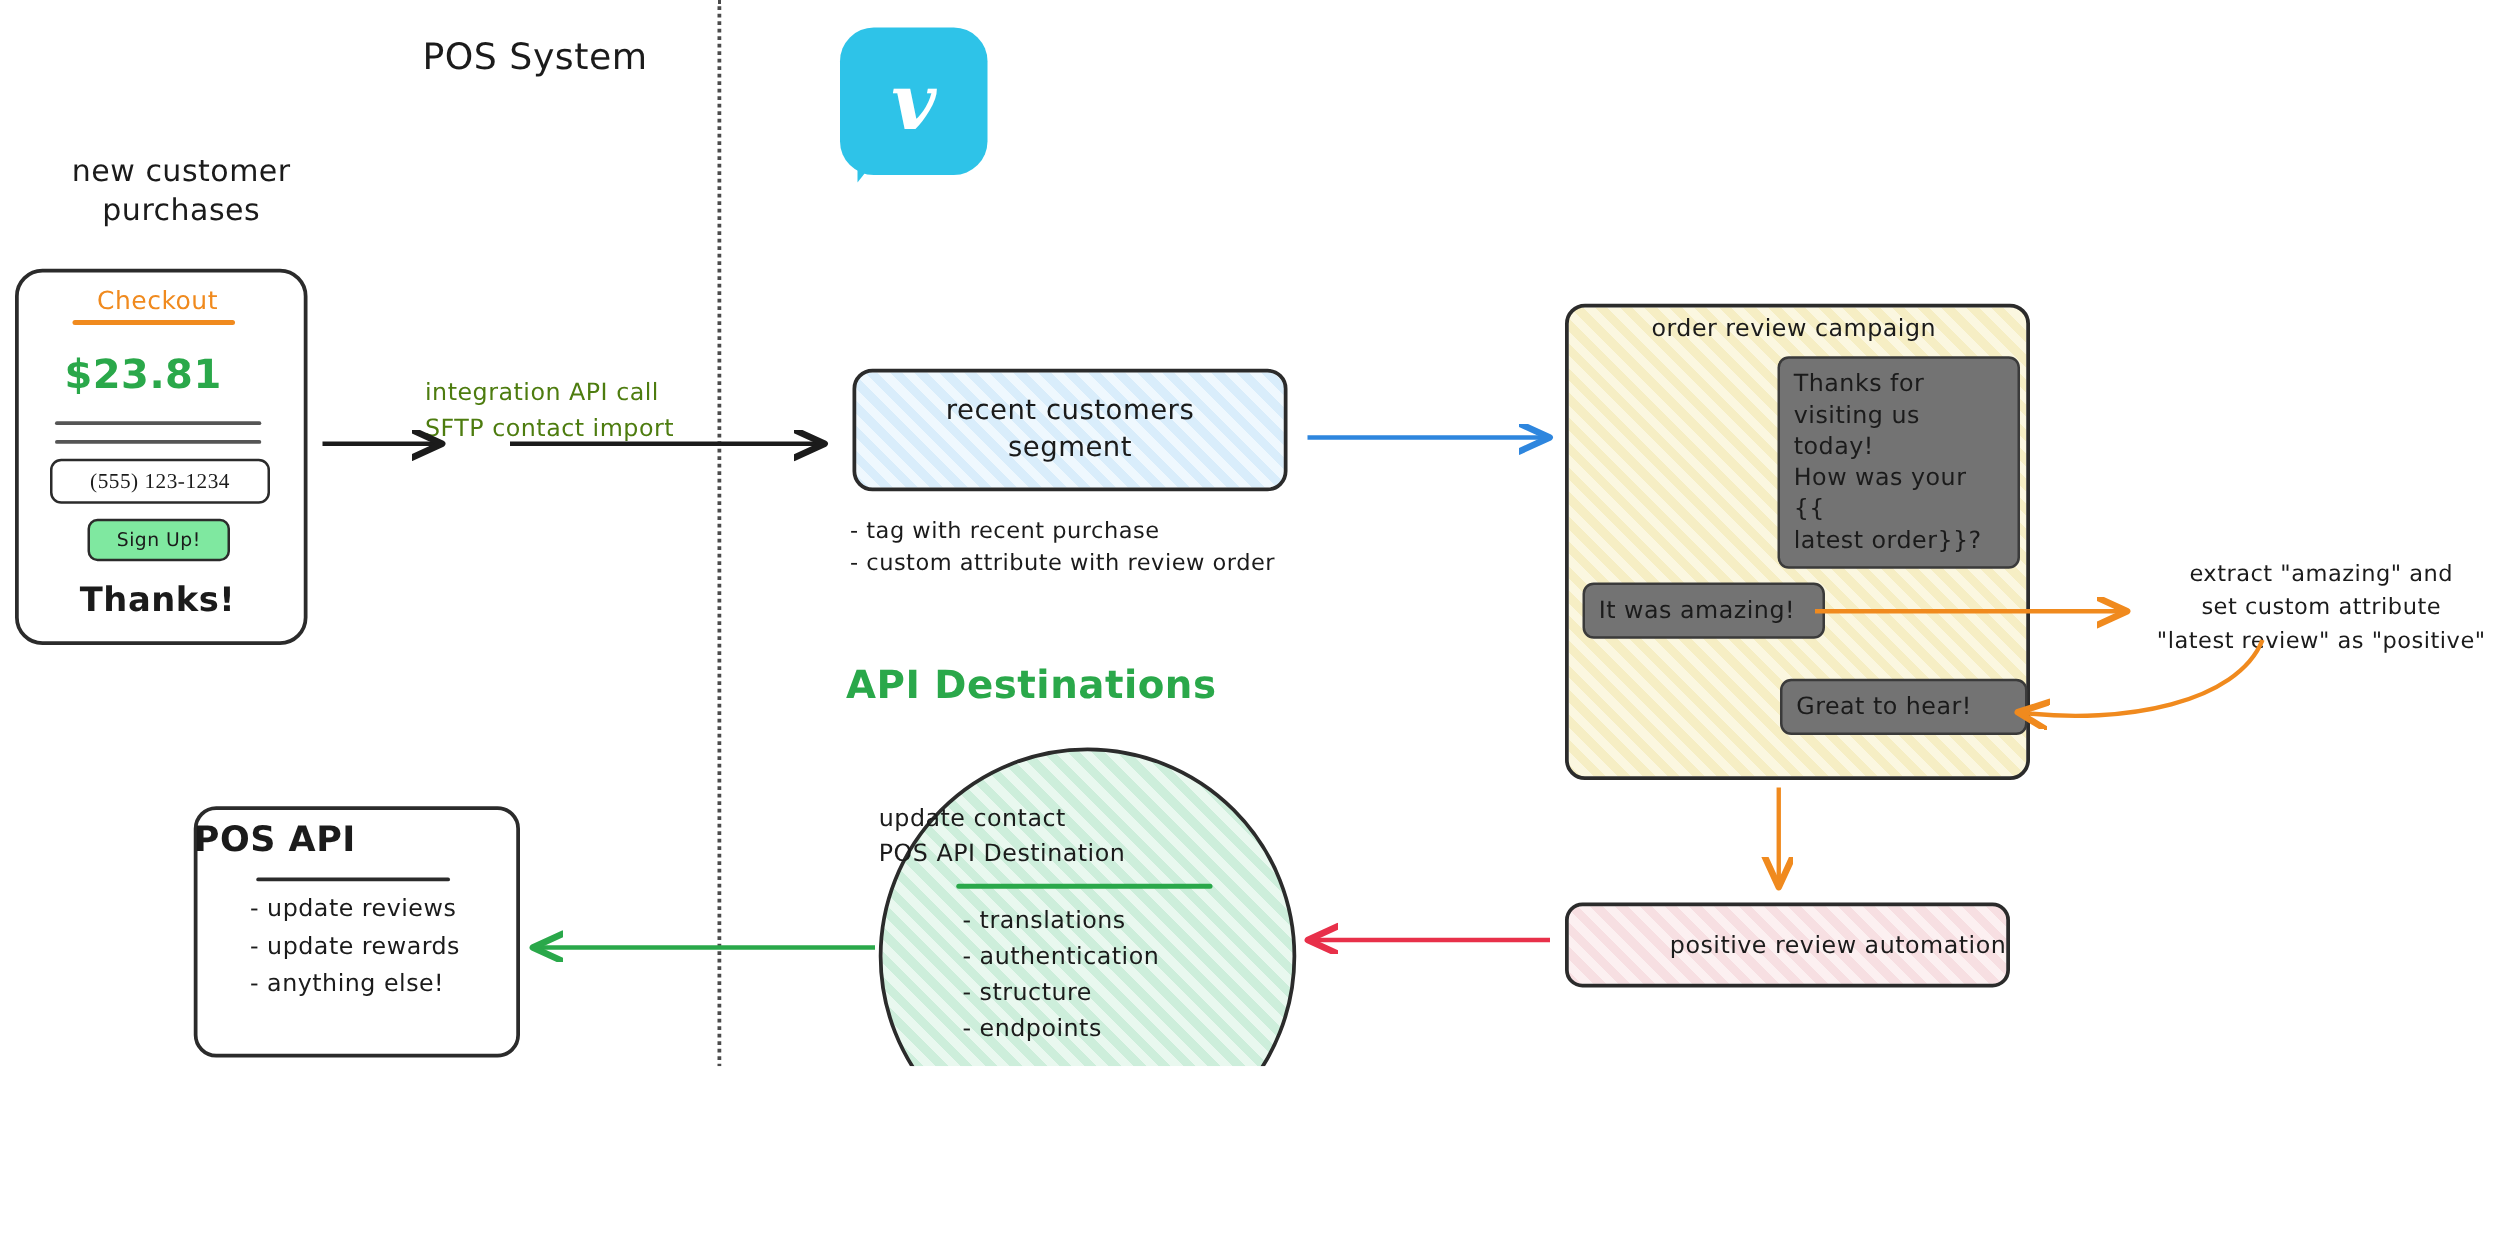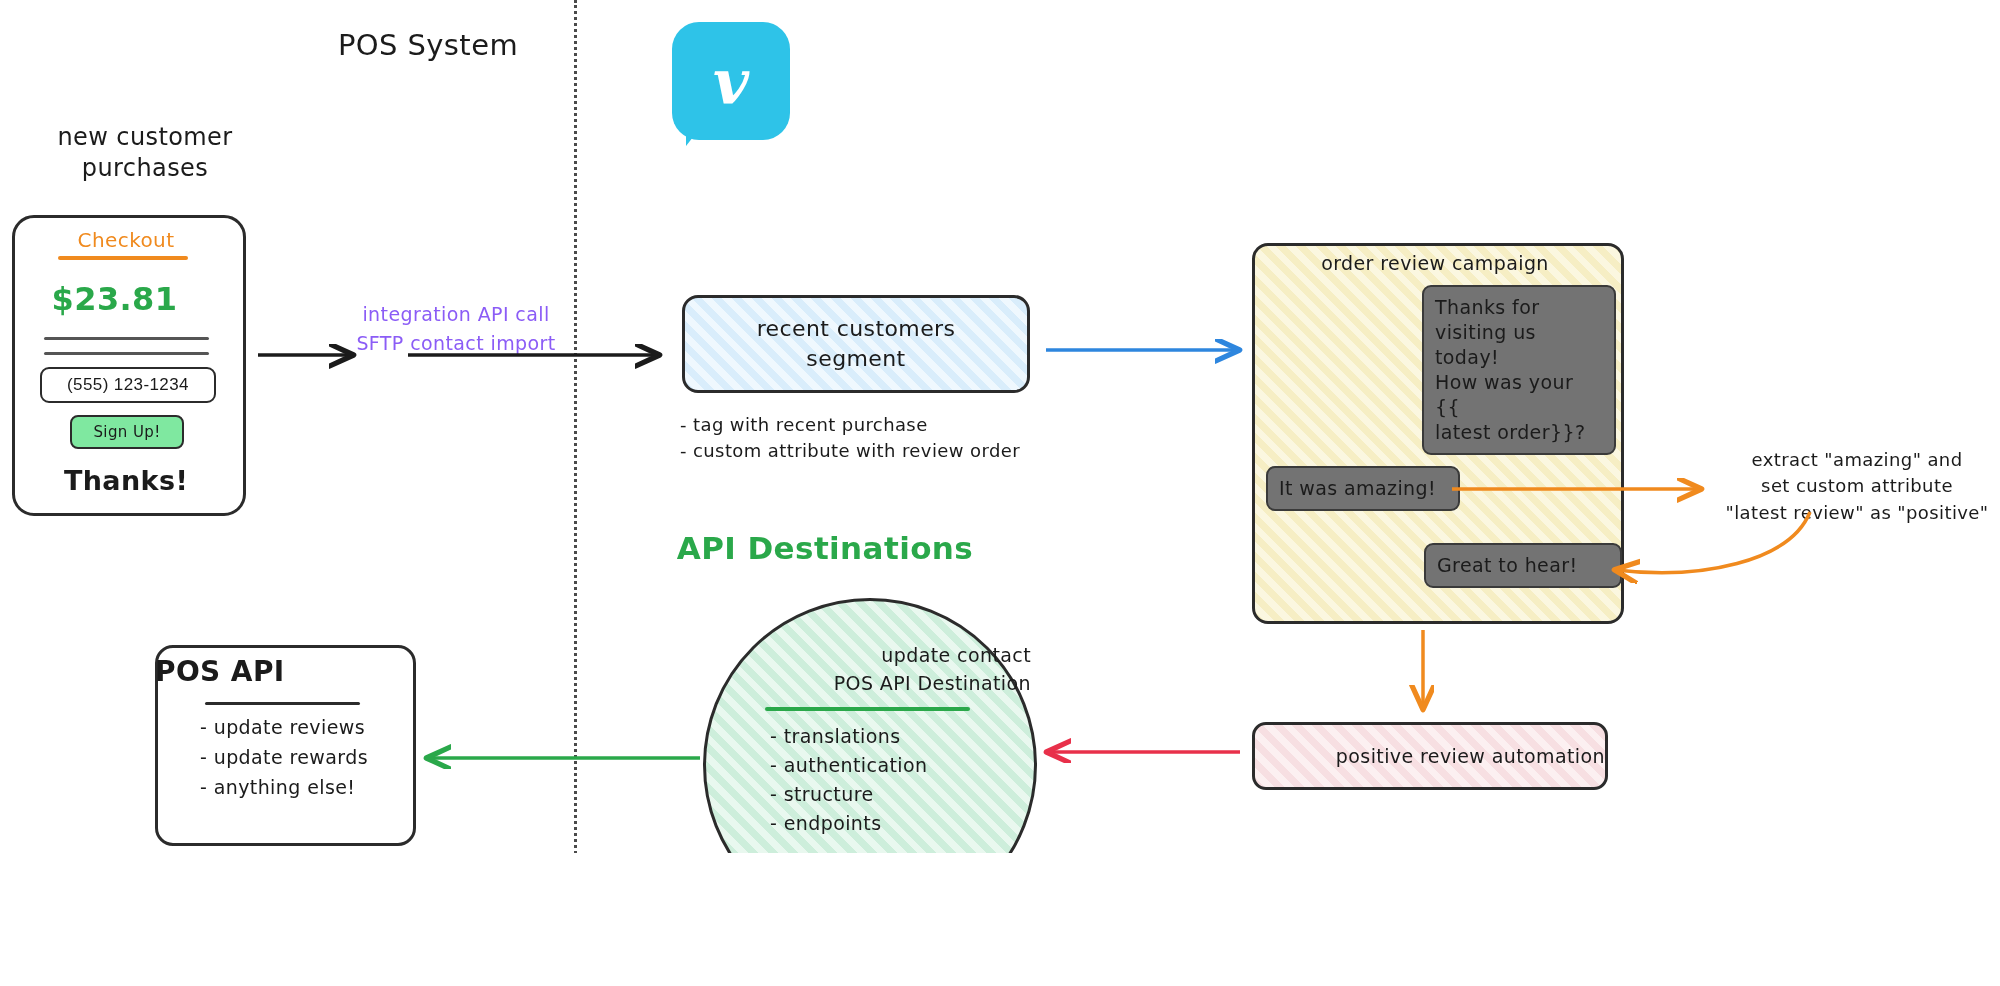--- a/index.html
+++ b/index.html
@@ -110,21 +110,21 @@
   }
   #phone-input {
     left: 40px; top: 367px;
     width: 172px; height: 32px;
     border: 2px solid #2b2b2b;
     border-radius: 9px;
     background: #fff;
     display: flex; align-items: center; justify-content: center;
     font-size: 17px;
     color: #1b1b1b;
-    font-family: Liberation Sans, sans-serif;
+    font-family: Liberation Serif, serif;
   }
   #signup-btn {
     left: 70px; top: 415px;
     width: 110px; height: 30px;
     background: #7fe8a0;
     border: 2px solid #2b2b2b;
     border-radius: 8px;
     display: flex; align-items: center; justify-content: center;
     font-size: 15px;
     color: #1b1b1b;
@@ -132,25 +132,24 @@
   #thanks {
     left: 12px; top: 465px; width: 228px;
     text-align: center;
     font-size: 27px;
     font-weight: 700;
     color: #1b1b1b;
   }
 
   
   #integration-text {
-    left: 356px; top: 300px; width: 200px;
-    text-align: center;
+    left: 340px; top: 300px; width: 200px;
     font-size: 19px;
     line-height: 1.5;
-    color: #8b5cf6;
+    color: #4d7c0f;
   }
 
   
   #arrows { left: 0; top: 0; width: 2000px; height: 986px; }
 
   
   #segment-box {
     left: 682px; top: 295px;
     width: 342px; height: 92px;
     border: 3px solid #2b2b2b;
@@ -234,21 +233,21 @@
   
   #circle {
     left: 703px; top: 598px;
     width: 328px; height: 328px;
     border: 3px solid #2b2b2b;
     border-radius: 50%;
     background: repeating-linear-gradient(45deg, #cdeedb 0 7px, #e9f8ef 7px 14px);
   }
   #circle-title {
     left: 703px; top: 642px; width: 328px;
-    text-align: right;
+    text-align: left;
     font-size: 19px;
     line-height: 1.45;
     color: #1b1b1b;
     white-space: pre-line;
   }
   #circle-rule {
     left: 765px; top: 707px; width: 205px; height: 4px;
     background: #2aa84a; border-radius: 2px;
   }
   #circle-list {

